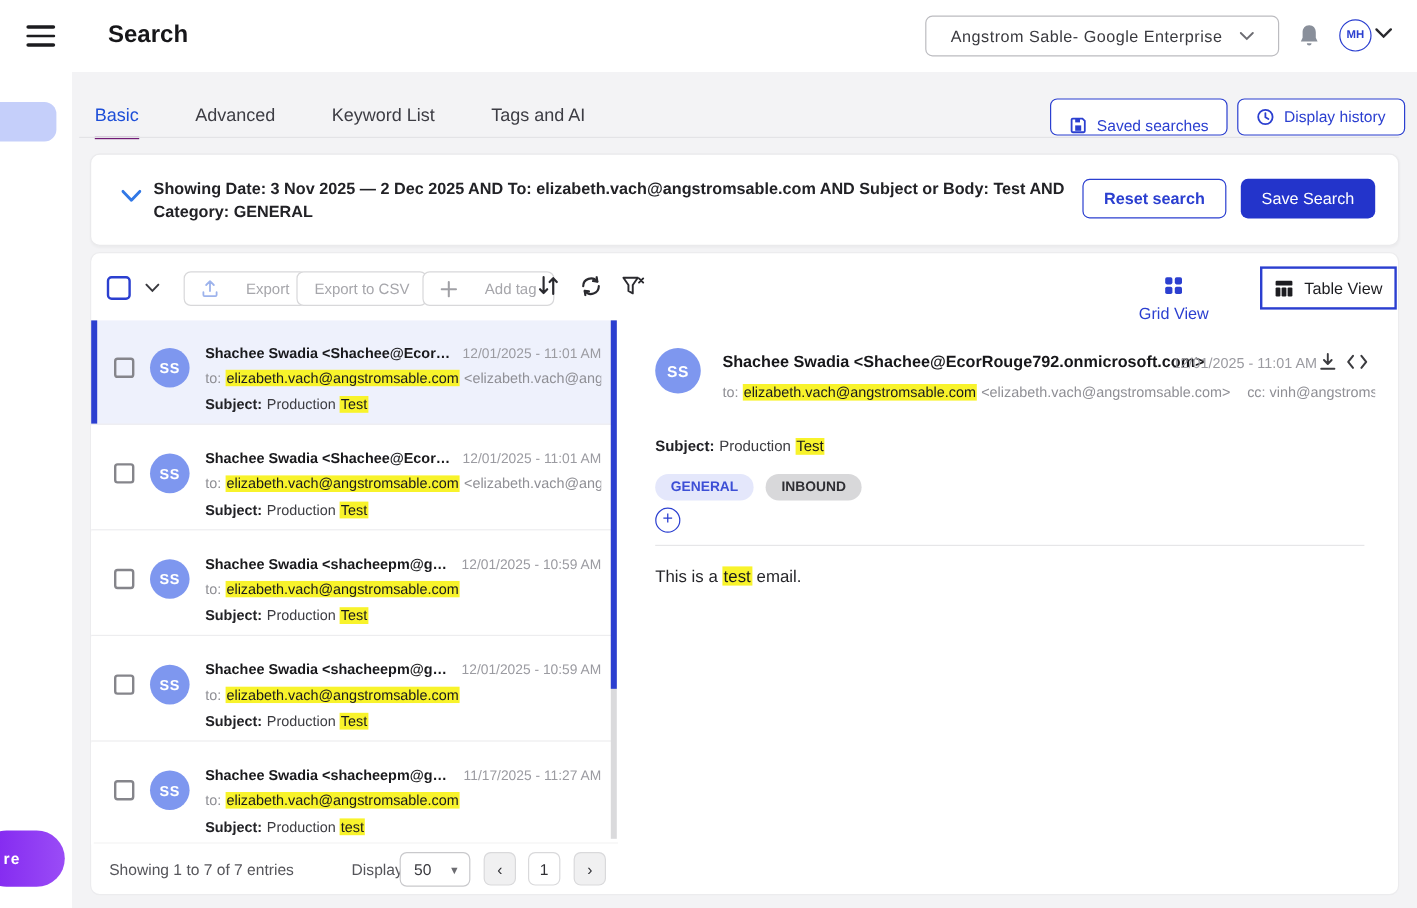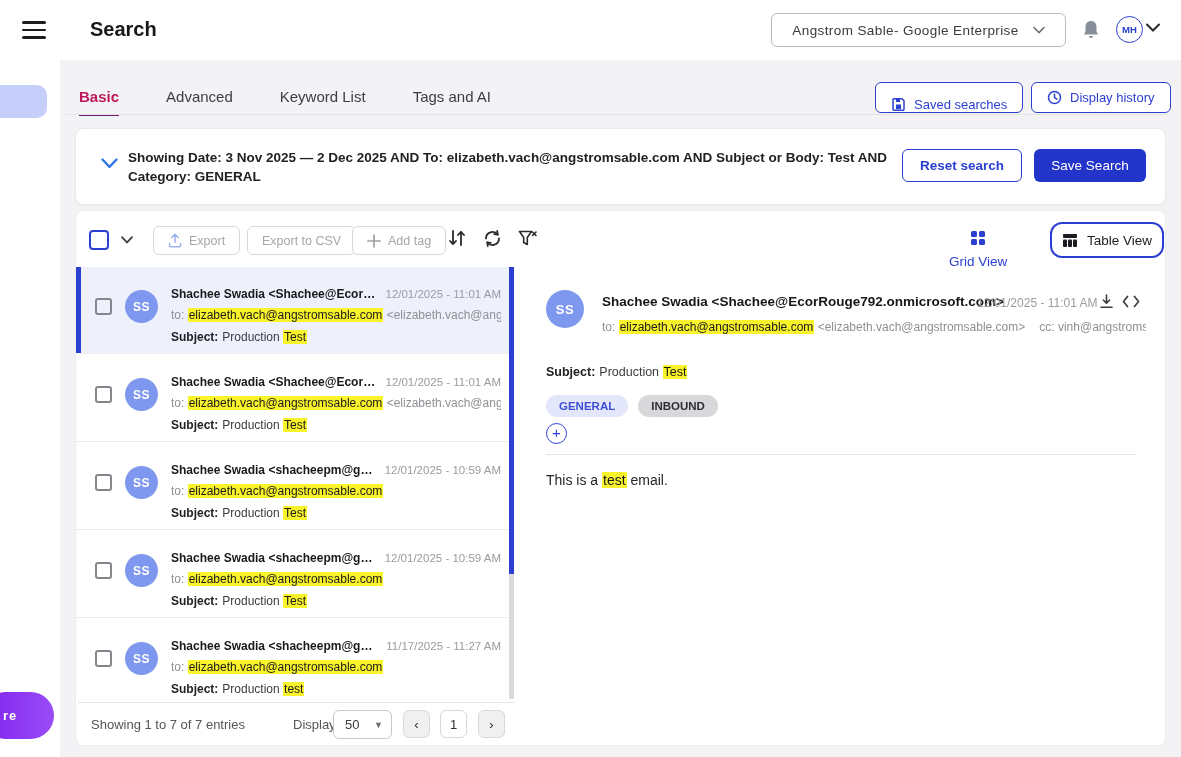--- a/index.html
+++ b/index.html
@@ -24,21 +24,21 @@
   
   .left-rail { position:absolute; left:0; top:60px; width:60px; height:697px; background:#fff; }
   .rail-active { position:absolute; left:-12px; top:25px; width:59px; height:33px; background:#c5cffa; border-radius:10px; }
   .fab { position:absolute; left:-18px; bottom:18px; width:72px; height:47px; border-radius:24px;
          background:linear-gradient(90deg,#7f22ef,#9a4cf6); color:#fff; font-size:13px; font-weight:700;
          letter-spacing:1px; display:flex; align-items:center; padding-left:21px; cursor:pointer; }
 
   
   .tabs { position:absolute; left:79px; top:88px; display:flex; gap:47px; }
   .tab { font-size:15px; color:#3d3d44; padding-bottom:9px; cursor:pointer; }
-  .tab.active { color:#be185d; border-bottom:2px solid #701a75; font-weight:700; }
+  .tab.active { color:#1d4ed8; border-bottom:2px solid #701a75; font-weight:400; }
   .tabs-divider { position:absolute; left:66px; top:114px; width:1100px; height:1px; background:#e3e3e6; }
 
   .pill-btn { position:absolute; top:82px; height:31px; border:1px solid #2b3fd0; border-radius:6px; background:#fff;
               color:#2b3fd0; font-size:13px; font-weight:500; display:flex; align-items:center; gap:8px;
               padding:0 15px; cursor:pointer; }
   .btn-saved { left:875px;align-items:flex-end; }
   .btn-history { left:1031px; }
 
   
   .summary-card { position:absolute; left:75px; top:128px; width:1091px; height:77px; background:#fff;
@@ -53,32 +53,32 @@
 
   
   .main-card { position:absolute; left:75px; top:210px; width:1091px; height:536px; background:#fff;
                border:1px solid #ececee; border-radius:8px; }
 
   
   .chk-main { position:absolute; left:13px; top:19px; width:20px; height:20px; border:2px solid #2b3fd0;
               border-radius:4px; background:#fff; cursor:pointer; }
   .chk-caret { position:absolute; left:45px; top:25px; cursor:pointer; }
   .tbtn { position:absolute; top:15px; height:29px; border:1px solid #d8d8da; border-radius:6px; background:#fff;
-          color:#a6a6ab; font-size:12.5px; font-weight:500; display:flex; align-items:center; gap:7px;
+          color:#a6a6ab; font-size:12.5px; font-weight:500; display:flex; align-items:center; gap:23px;
           padding:0 14px; cursor:default; }
   .tbtn-export { left:77px; } .tbtn-csv { left:171px; } .tbtn-addtag { left:276px; }
   .tool-icon { position:absolute; top:19px; cursor:pointer; color:#2a2a2f; }
   .ic-sort { left:372px; } .ic-refresh { left:407px; } .ic-filter { left:442px; }
 
   .grid-view { position:absolute; left:873px; top:20px; display:flex; align-items:center; gap:9px;
                color:#2b3fd0; font-size:13.5px; font-weight:500; cursor:pointer;flex-direction:column; }
   .grid-glyph { display:grid; grid-template-columns:6px 6px; grid-template-rows:6px 6px; gap:2px; }
   .grid-glyph i { background:#2b3fd0; border-radius:1.5px; }
   .table-view { position:absolute; left:974px; top:11px; width:114px; height:36px; border:2px solid #2b3fd0;
-                border-radius:12px; background:#fff; display:flex; align-items:center; justify-content:center;
+                border-radius:0; background:#fff; display:flex; align-items:center; justify-content:center;
                 gap:9px; color:#1d1d21; font-size:13.5px; font-weight:500; cursor:pointer; }
 
   
   .list { position:absolute; left:0; top:56px; width:437px; height:437px; }
   .item { position:absolute; left:0; width:437px; height:87px; border-bottom:1px solid #ededef; background:#fff; cursor:pointer; }
   .item.selected { background:#eef1fc; }
   .item.selected::before { content:""; position:absolute; left:0; top:0; bottom:0; width:5px; background:#2b3fd0; }
   .chk { position:absolute; left:19px; top:31px; width:17px; height:17px; border:2px solid #85858b; border-radius:3px; background:transparent; cursor:pointer; }
   .avatar { position:absolute; left:49px; top:23px; width:33px; height:33px; border-radius:50%; background:#7e97ef;
             color:#fff; font-size:12px; font-weight:600; display:flex; align-items:center; justify-content:center; letter-spacing:.5px; }

